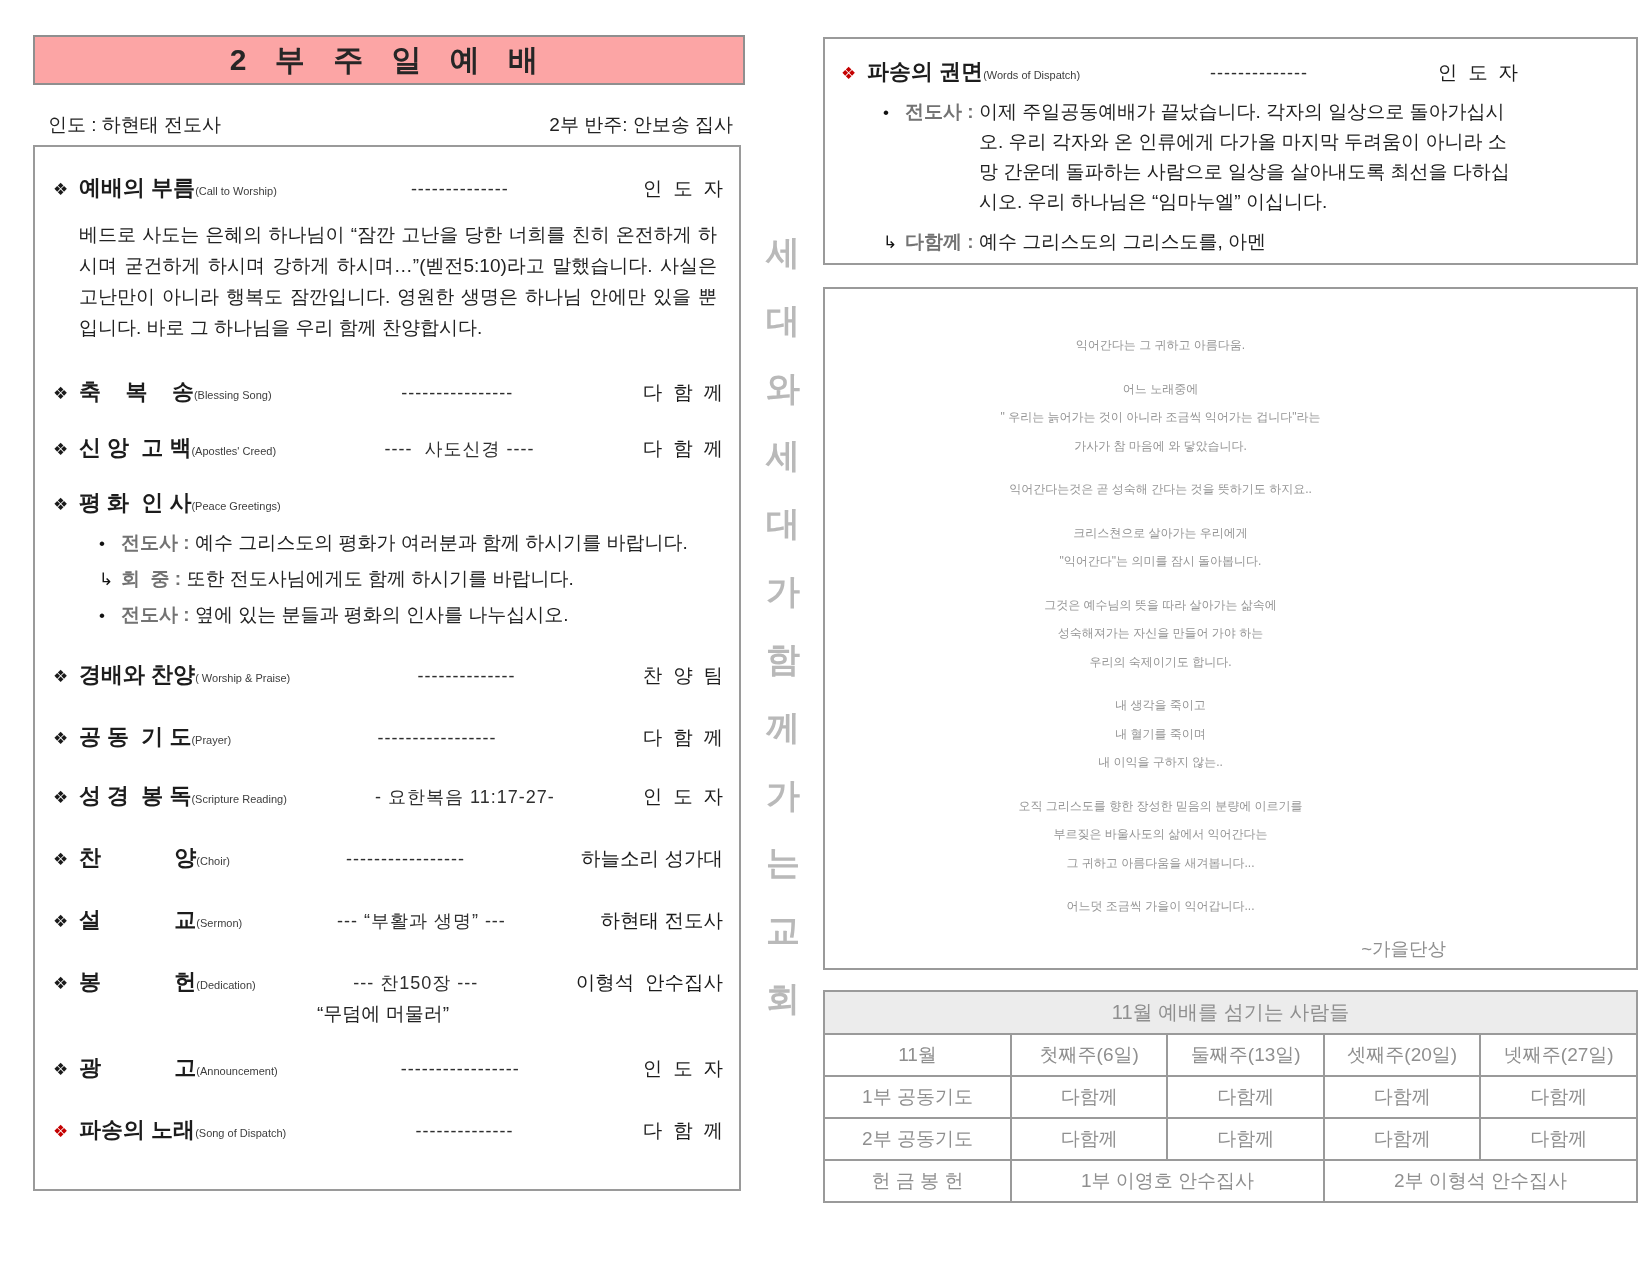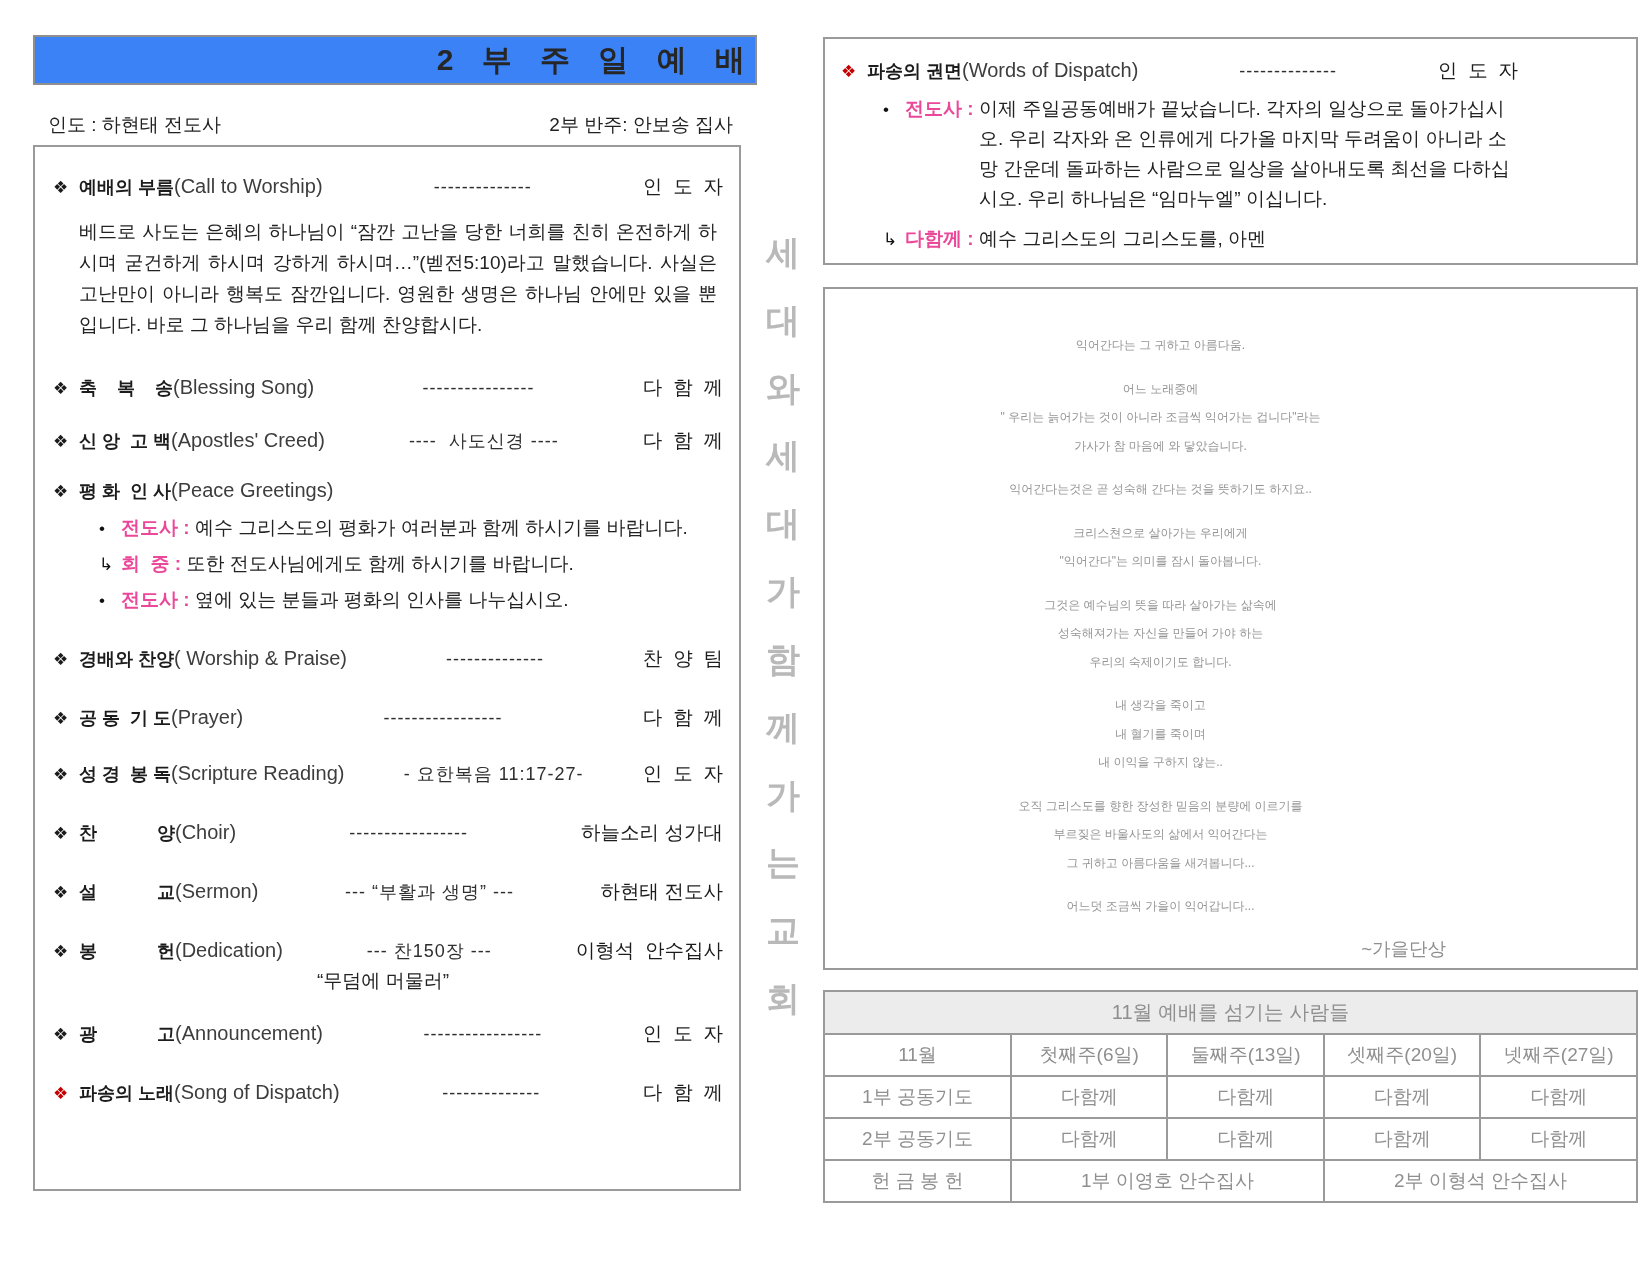--- a/index.html
+++ b/index.html
@@ -1,44 +1,44 @@
 <!DOCTYPE html>
 <html><head>
 <meta charset="utf-8">
 <style>
   html,body{margin:0;padding:0;background:#fff;}
   #page{position:relative;width:1650px;height:1275px;background:#fff;
         font-family:"Liberation Sans",sans-serif;color:#2a2a2a;overflow:hidden;}
 
   
   #title-box{position:absolute;left:33px;top:35px;width:708px;height:46px;
-             background:#3b82f6;border:2px solid #8f8f8f;
-             display:flex;align-items:center;justify-content:flex-end;padding-left:12px;}
+             background:#fca5a5;border:2px solid #8f8f8f;
+             display:flex;align-items:center;justify-content:center;}
   #title-box .t{font-size:30px;font-weight:bold;letter-spacing:10px;color:#262626;white-space:pre;}
 
   #leader-row{position:absolute;left:48px;top:112px;width:685px;display:flex;
               justify-content:space-between;font-size:19px;color:#222;}
 
   #left-box{position:absolute;left:33px;top:145px;width:708px;height:1046px;
             border:2px solid #9a9a9a;box-sizing:border-box;padding:26px 16px 0 18px;}
 
   .order-row{display:flex;align-items:baseline;}
   .dia{width:26px;font-size:17px;color:#1a1a1a;flex:none;}
   .dia.red{color:#c40000;}
-  .lbl{font-size:18px;font-weight:bold;color:#1c1c1c;white-space:pre;}
-  .en{font-size:20px;font-weight:normal;color:#3d3d3d;white-space:pre;}
+  .lbl{font-size:22px;font-weight:bold;color:#1c1c1c;white-space:pre;}
+  .en{font-size:11px;font-weight:normal;color:#3d3d3d;white-space:pre;}
   .mid{flex:1;text-align:center;font-size:18px;color:#2e2e2e;white-space:pre;letter-spacing:1px;}
   .who{font-size:19.5px;color:#1c1c1c;white-space:pre;text-align:right;flex:none;}
 
   #call-para{margin:16px 6px 0 26px;font-size:19px;line-height:31px;color:#222;
              text-align:justify;}
 
   .speech{display:flex;align-items:baseline;margin-top:8px;}
   .speech .bu{width:22px;font-size:17px;color:#111;flex:none;}
-  .speech .sp{font-weight:bold;font-size:19px;color:#ec4899;white-space:pre;flex:none;}
+  .speech .sp{font-weight:bold;font-size:19px;color:#737373;white-space:pre;flex:none;}
   .speech .tx{font-size:19px;color:#222;line-height:30px;}
   #peace-lines{margin:10px 0 0 46px;}
   #peace-lines .speech{margin-top:6px;}
 
   #dedication-sub{margin:4px 0 0 0;text-align:center;font-size:19px;color:#222;
                   width:420px;margin-left:120px;white-space:pre;}
 
   
   .mt-a{margin-top:34px;} .mt-b{margin-top:26px;} .mt-c{margin-top:25px;}
   .mt-d{margin-top:30px;} .mt-e{margin-top:32px;} .mt-f{margin-top:29px;}

